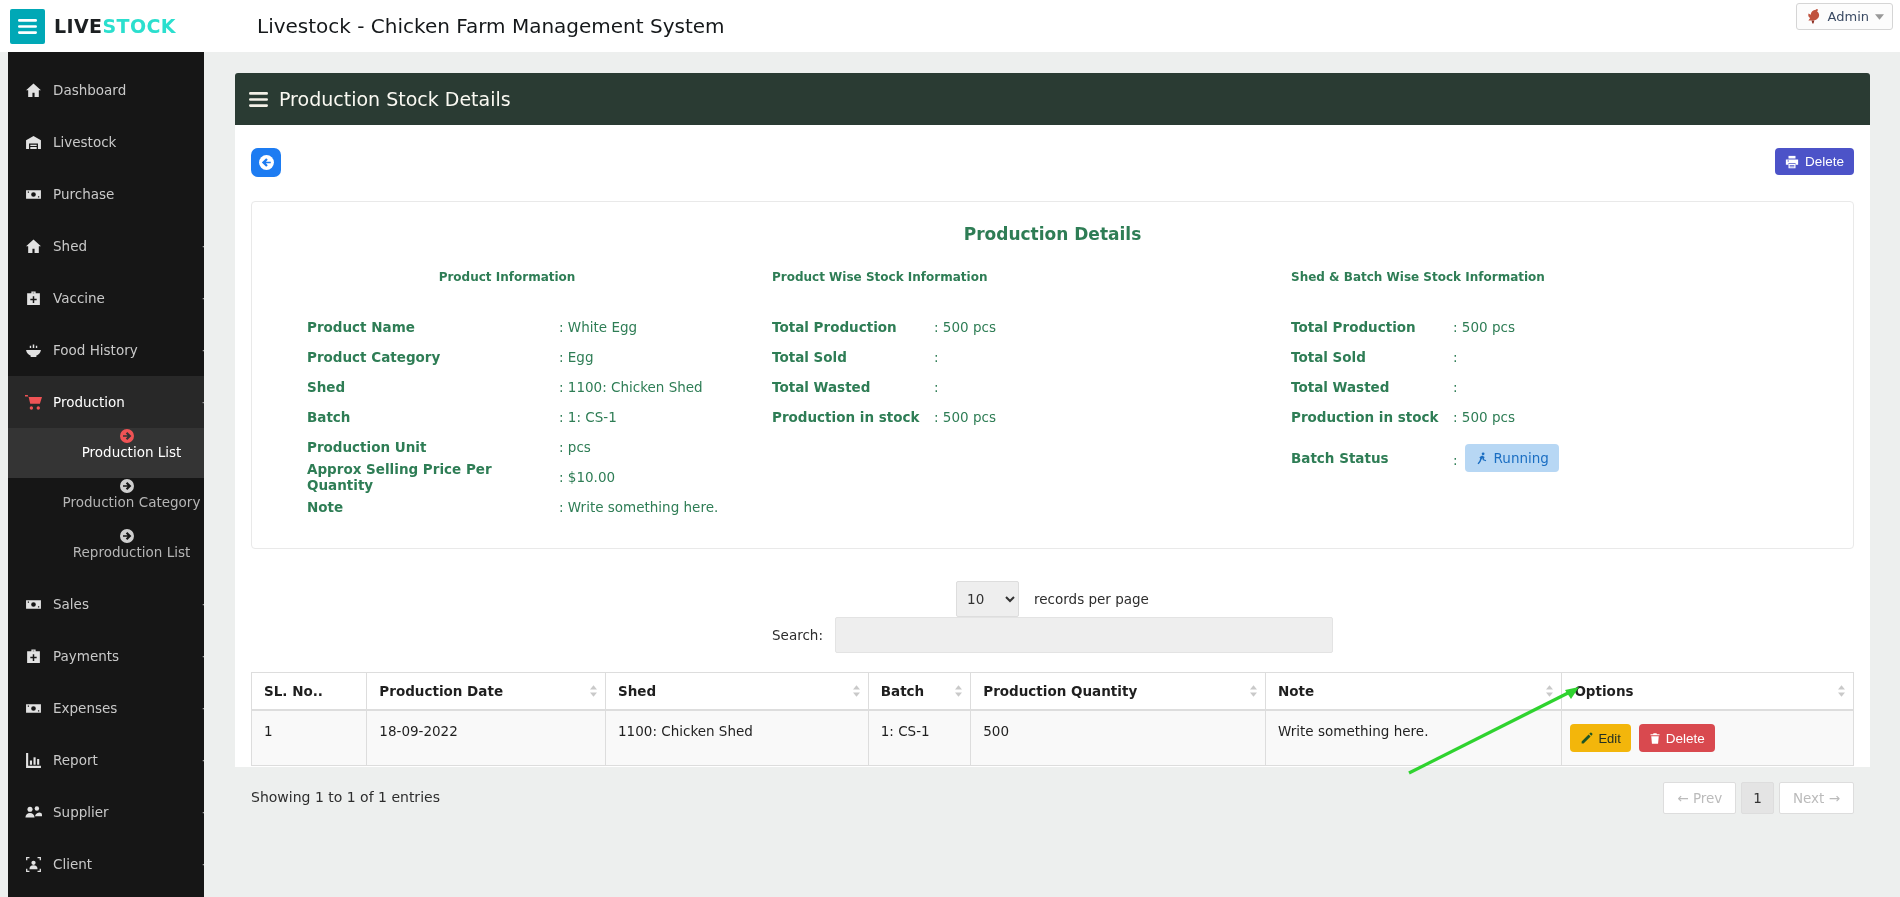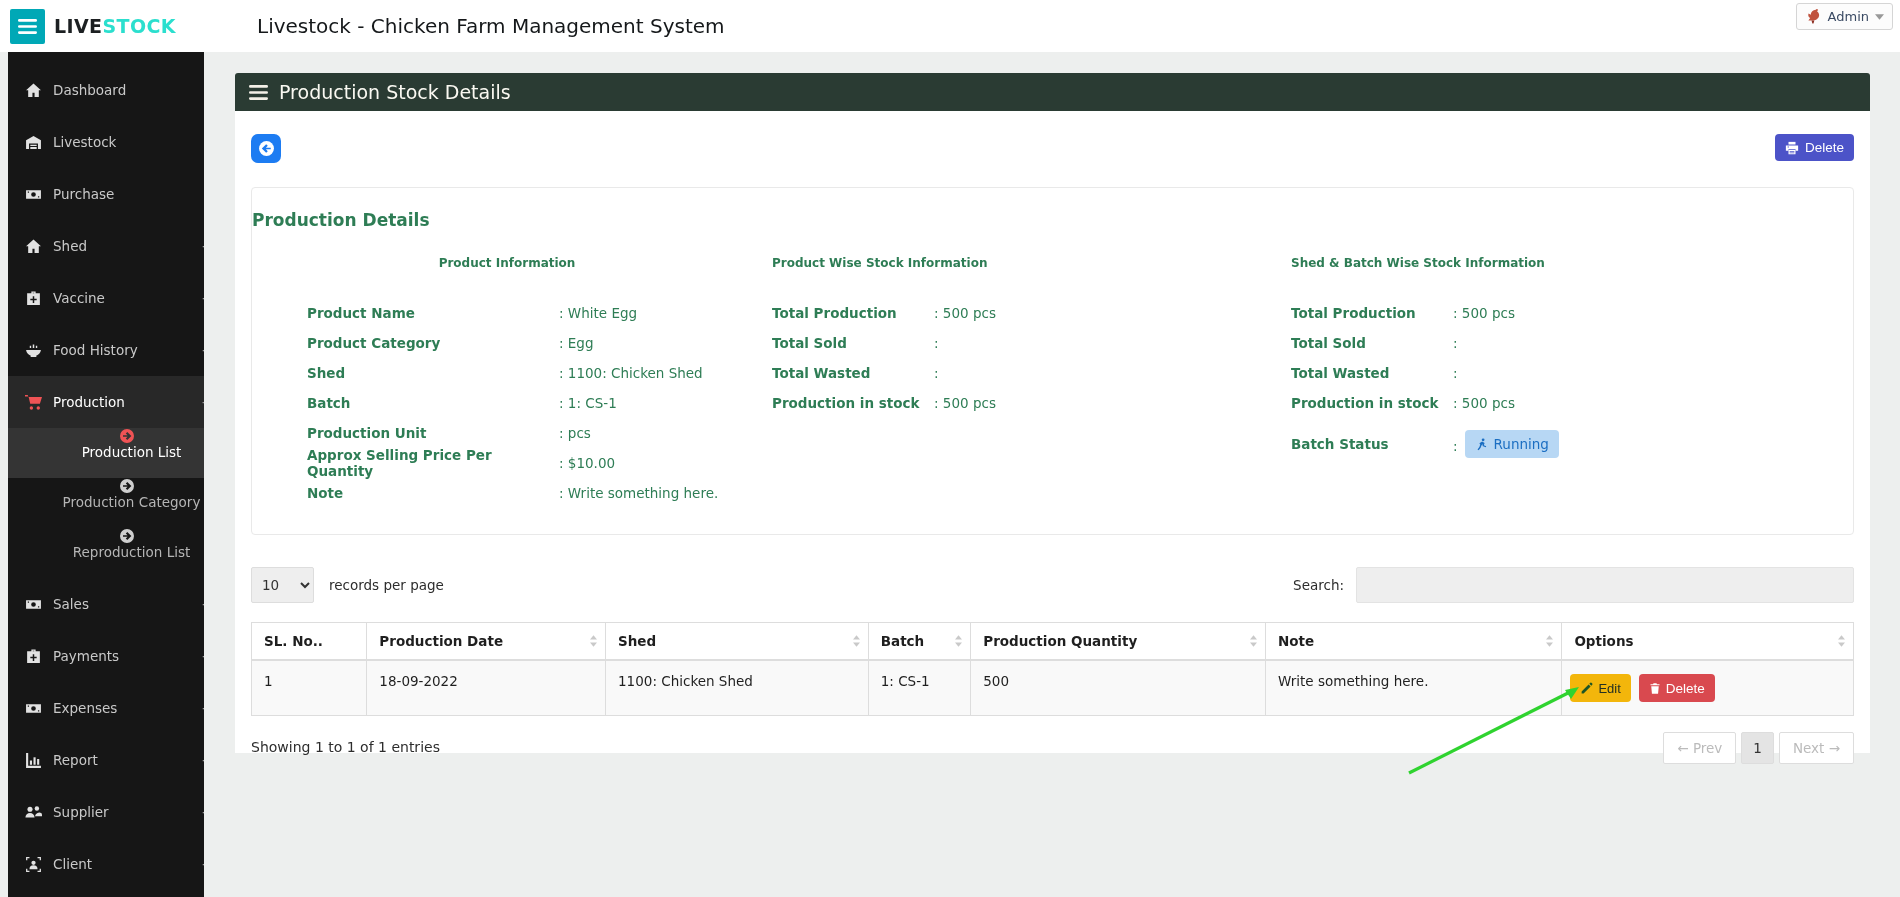--- a/index.html
+++ b/index.html
@@ -40,49 +40,49 @@
   .side-item.active .icon { color:var(--brand_red,#f05355); }
   .side-sub { height:50px; display:flex; align-items:center; padding-left:27px;
     color:#b5b5b5; font-size:13.5px; cursor:pointer;flex-direction:column; }
   .side-sub .icon { width:16px; height:16px; margin-right:9px; color:#cfcfcf; flex:none; }
   .side-sub.active { background:var(--sidebar_subactive_bg,#343434); color:#fff; }
   .side-sub.active .icon { color:var(--brand_red,#f05355); }
 
   
   .main { position:absolute; left:204px; top:52px; right:0; bottom:0; background:var(--main_bg,#edefee); }
   .panel { position:absolute; left:31px; top:21px; width:1635px; }
-  .panel-header { height:38px; background:var(--panel_header_bg,#2a3b33); border-radius:3px 3px 0 0;
+  .panel-header { height:52px; background:var(--panel_header_bg,#2a3b33); border-radius:3px 3px 0 0;
     display:flex; align-items:center; gap:11px; padding:0 14px; color:#faf9f2; font-size:19px; }
   .panel-header .icon { width:19px; height:15px; color:#f3f0e7; }
   .card { background:#fff; height:642px; padding:23px 16px 0; position:relative; }
 
   .back-btn { width:30px; height:29px; background:var(--back_blue,#1d7cf2); border:none; border-radius:7px;
     display:flex; align-items:center; justify-content:center; cursor:pointer; padding:0; }
   .back-btn .icon { width:17px; height:17px; }
   .print-btn { position:absolute; right:16px; top:23px; height:27px; background:var(--print_indigo,#4c53c8);
     color:#fff; border:none; border-radius:4px; display:inline-flex; align-items:center; gap:6px;
     padding:0 10px; font-size:13.5px; cursor:pointer; }
   .print-btn .icon { width:14px; height:14px; }
 
   .details-box { margin-top:24px; border:1px solid #e9e9e9; border-radius:4px; padding:14px 0 26px; }
-  .details-title { text-align:left; font-size:17px; font-weight:bold; color:var(--green_text,#2e7d55); margin:8px 0 0; }
+  .details-title { text-align:center; font-size:17px; font-weight:bold; color:var(--green_text,#2e7d55); margin:8px 0 0; }
   .details-cols { display:flex; padding-left:55px; margin-top:26px; }
   .dcol { flex:none; }
   .dcol-0 { width:465px; } .dcol-1 { width:519px; } .dcol-2 { width:520px; }
   .dhead { font-size:12px; font-weight:bold; color:var(--green_text,#2e7d55); margin-bottom:28px; }
   .dcol-0 .dhead { width:400px; text-align:center; }
   .drow { display:flex; align-items:center; height:30px; font-size:13.5px; color:var(--green_text,#2e7d55); }
   .drow.badge-row { height:auto; margin-top:12px; align-items:center; }
   .dlabel { font-weight:bold; flex:none; }
   .dcol-0 .dlabel { width:252px; } .dcol-1 .dlabel, .dcol-2 .dlabel { width:162px; }
   .status-badge { display:inline-flex; align-items:center; gap:6px; background:var(--badge_bg,#b7d7f4);
     color:var(--badge_text,#1b6ec2); font-size:13.5px; padding:6px 10px; border-radius:4px; margin-left:7px; }
   .status-badge .icon { width:13px; height:13px; }
 
-  .table-controls { display:flex; justify-content:space-between; align-items:center; margin-top:32px; }
+  .table-controls { display:flex; justify-content:space-between; align-items:center; margin-top:32px;flex-direction:column; }
   .tc-left { display:flex; align-items:center; font-size:13.5px; color:#2d2d2d; }
   .records-select { width:63px; height:36px; background:#eee; border:1px solid #ddd; border-radius:2px;
     font-size:13.5px; color:#333; padding:0 6px; margin-right:15px;
     font-family:"DejaVu Sans","Liberation Sans",sans-serif; }
   .tc-right { display:flex; align-items:center; font-size:13.5px; color:#2d2d2d; }
   .search-input { width:498px; height:36px; background:#eee; border:1px solid #e3e3e3; border-radius:2px;
     margin-left:12px; padding:0 10px; font-size:14px; font-family:"DejaVu Sans","Liberation Sans",sans-serif; }
 
   .data-table { width:100%; border-collapse:collapse; margin-top:19px; font-size:13.5px; color:#1f1f1f; }
   .data-table th { border:1px solid #ddd; border-bottom-width:2px; padding:10px 22px 10px 12px;

